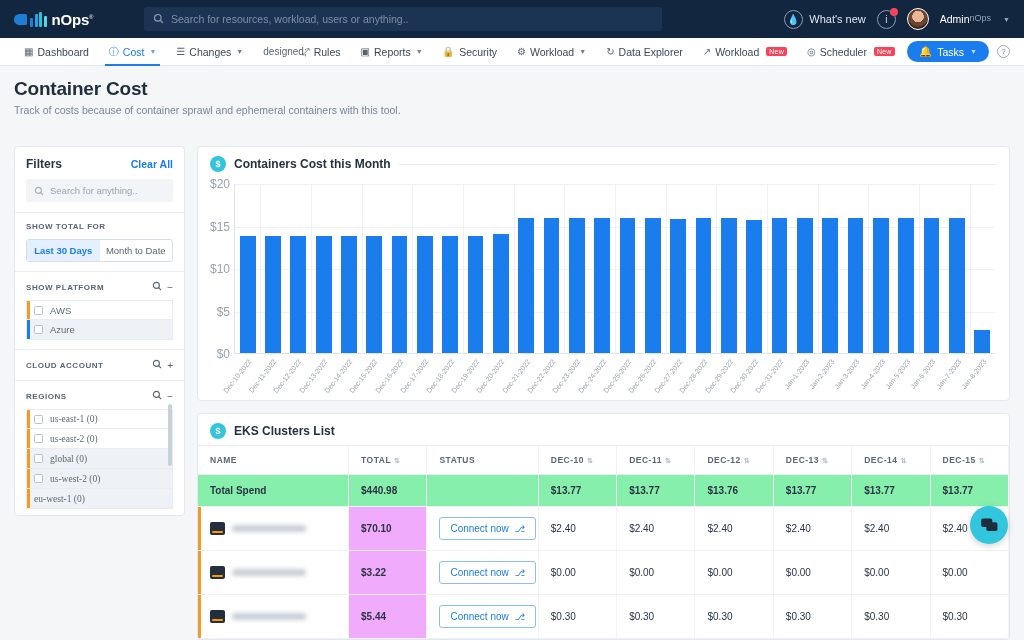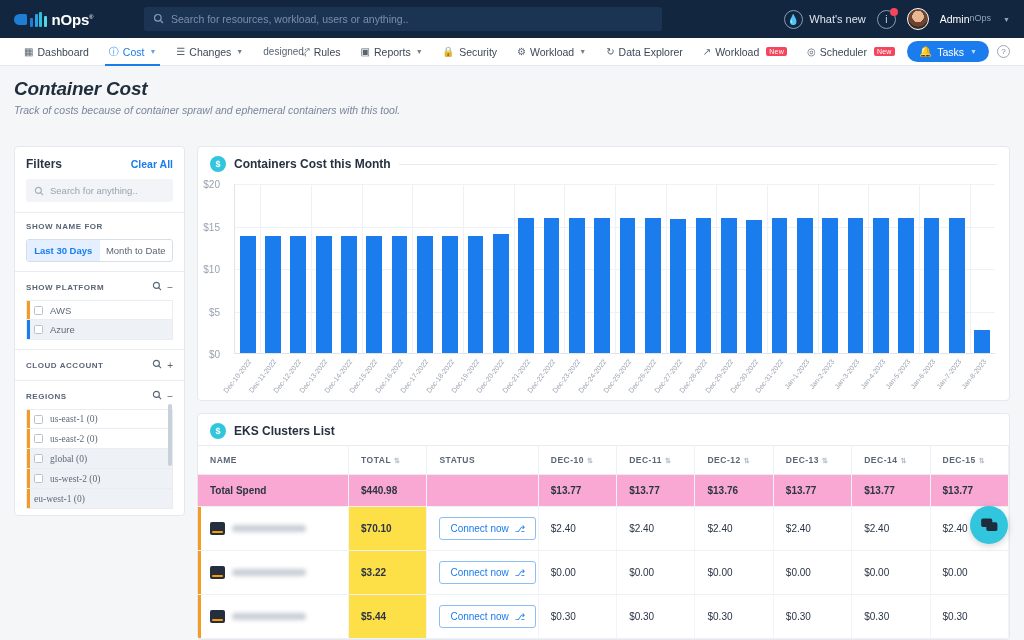--- a/index.html
+++ b/index.html
@@ -80,21 +80,21 @@
   .tasks-btn {
     background:#1b7ced; color:#fff; font-size:10.5px; border-radius: 12px;
     padding: 4px 12px; display:flex; align-items:center; gap:5px;
   }
   .help-q {
     width: 13px; height: 13px; border-radius: 50%; border: 1px solid #9aa7b8;
     font-size: 8px; color:#7a8699; display:flex; align-items:center; justify-content:center;
   }
 
   
-  .page-head { padding: 12px 19px 10px 14px; font-style: italic; }
+  .page-head { padding: 12px 19px 10px 14px; }
   .page-title { font-size: 19px; font-weight: bold; color: #1f2d3d; letter-spacing: -0.2px;}
   .page-sub { font-size: 10.5px; color: #7a8699; margin-top: 4px; }
 
   
   .layout { display: flex; gap: 12px; padding: 8px 14px; margin-top: 12px; }
   .sidebar { width: 171px; flex: none; }
   .content { flex: 1; display: flex; flex-direction: column; gap: 12px; }
 
   .card { background:#fff; border:1px solid #e5e9ef; border-radius: 4px; }
 
@@ -151,21 +151,21 @@
     width: 16px; height: 16px; border-radius:50%; background:#32c5de; color:#fff;
     font-size: 9px; display:flex; align-items:center; justify-content:center; flex:none; font-weight:bold;
   }
   .card-title { font-size: 12px; font-weight: bold; color:#27313f; white-space: nowrap;}
   .card-head .rule { flex:1; height:1px; background:#e8ecf1; }
 
   .chart-body { height: 222px; padding: 6px 10px 0 6px; }
   .chart-area { position: relative; width: 100%; height: 100%; }
   .ylabels { position:absolute; left:0; top:0; width: 28px; height: 170px; }
   .ylabel {
-    position:absolute; right: 12px; font-size: 10px; color:#99a2af; transform: translateY(-50%); text-align: right;
+    position:absolute; right: 2px; font-size: 12px; color:#99a2af; transform: translateY(-50%); text-align: right;
   }
   .plot {
     position:absolute; left: 30px; right: 4px; top: 0; height: 170px;
     border-left: 1px solid #dfe4ea; border-bottom: 1px solid #dfe4ea;
   }
   .gridline { position:absolute; left:0; right:0; height:1px; background:#eef1f5; }
   .vline { position:absolute; top:0; bottom:0; width:1px; background:#eef1f5; }
   .bars { position:absolute; left:0; right:0; bottom:0; top:0; display:flex; align-items:flex-end; }
   .barcell { flex:1; display:flex; justify-content:center; height:100%; align-items:flex-end; }
   .bar { width: 62%; background:#1b7ced; }
@@ -183,22 +183,22 @@
   th {
     font-size: 8.5px; font-weight: bold; color:#5a6575; letter-spacing: .5px;
     text-align: left; padding: 9px 12px; border-top: 1px solid #e8ecf1;
     border-bottom: 1px solid #e8ecf1; border-right: 1px solid #eef1f5; white-space: nowrap;
   }
   th .sortico { color:#b3bdc9; font-size: 7px; margin-left: 3px; }
   td {
     font-size: 10px; color:#2b3445; padding: 10px 12px; border-bottom: 1px solid #eef1f5;
     border-right: 1px solid #f2f4f7; white-space: nowrap;
   }
-  tr.total td { background:#f9a8d4; font-weight: bold; }
-  td.total-col { background:#fde047; font-weight: bold; }
+  tr.total td { background:#86efac; font-weight: bold; }
+  td.total-col { background:#f0abfc; font-weight: bold; }
   tr.datarow td.name-col { position: relative; }
   tr.datarow td.name-col::before {
     content:''; position:absolute; left:0; top:0; bottom:0; width: 3px; background:#f59a23;
   }
   .name-inner { display:flex; align-items:center; gap: 7px; }
   .aws-logo {
     width: 15px; height: 13px; background:#232f3e; border-radius:2px; flex:none;
     position: relative;
   }
   .aws-logo::after {
@@ -349,21 +349,21 @@
             <svg width="10" height="10" viewBox="0 0 16 16" fill="none" stroke="#a6b0bd" stroke-width="1.8">
               <circle cx="7" cy="7" r="4.8"></circle>
                 <path d="M10.6 10.6 L14.5 14.5"></path>
             </svg>
           </span>
           <input value="" placeholder="Search for anything.." style="">
         </div>
 
         <div class="fsection">
           <div class="fsection-head">
-            <span class="fsection-title">SHOW NAME FOR</span>
+            <span class="fsection-title">SHOW TOTAL FOR</span>
           </div>
           <div class="toggle-group">
             <div class="on">Last 30 Days</div>
             <div>Month to Date</div>
           </div>
         </div>
 
         <div class="fsection">
           <div class="fsection-head">
             <span class="fsection-title">SHOW PLATFORM</span>

